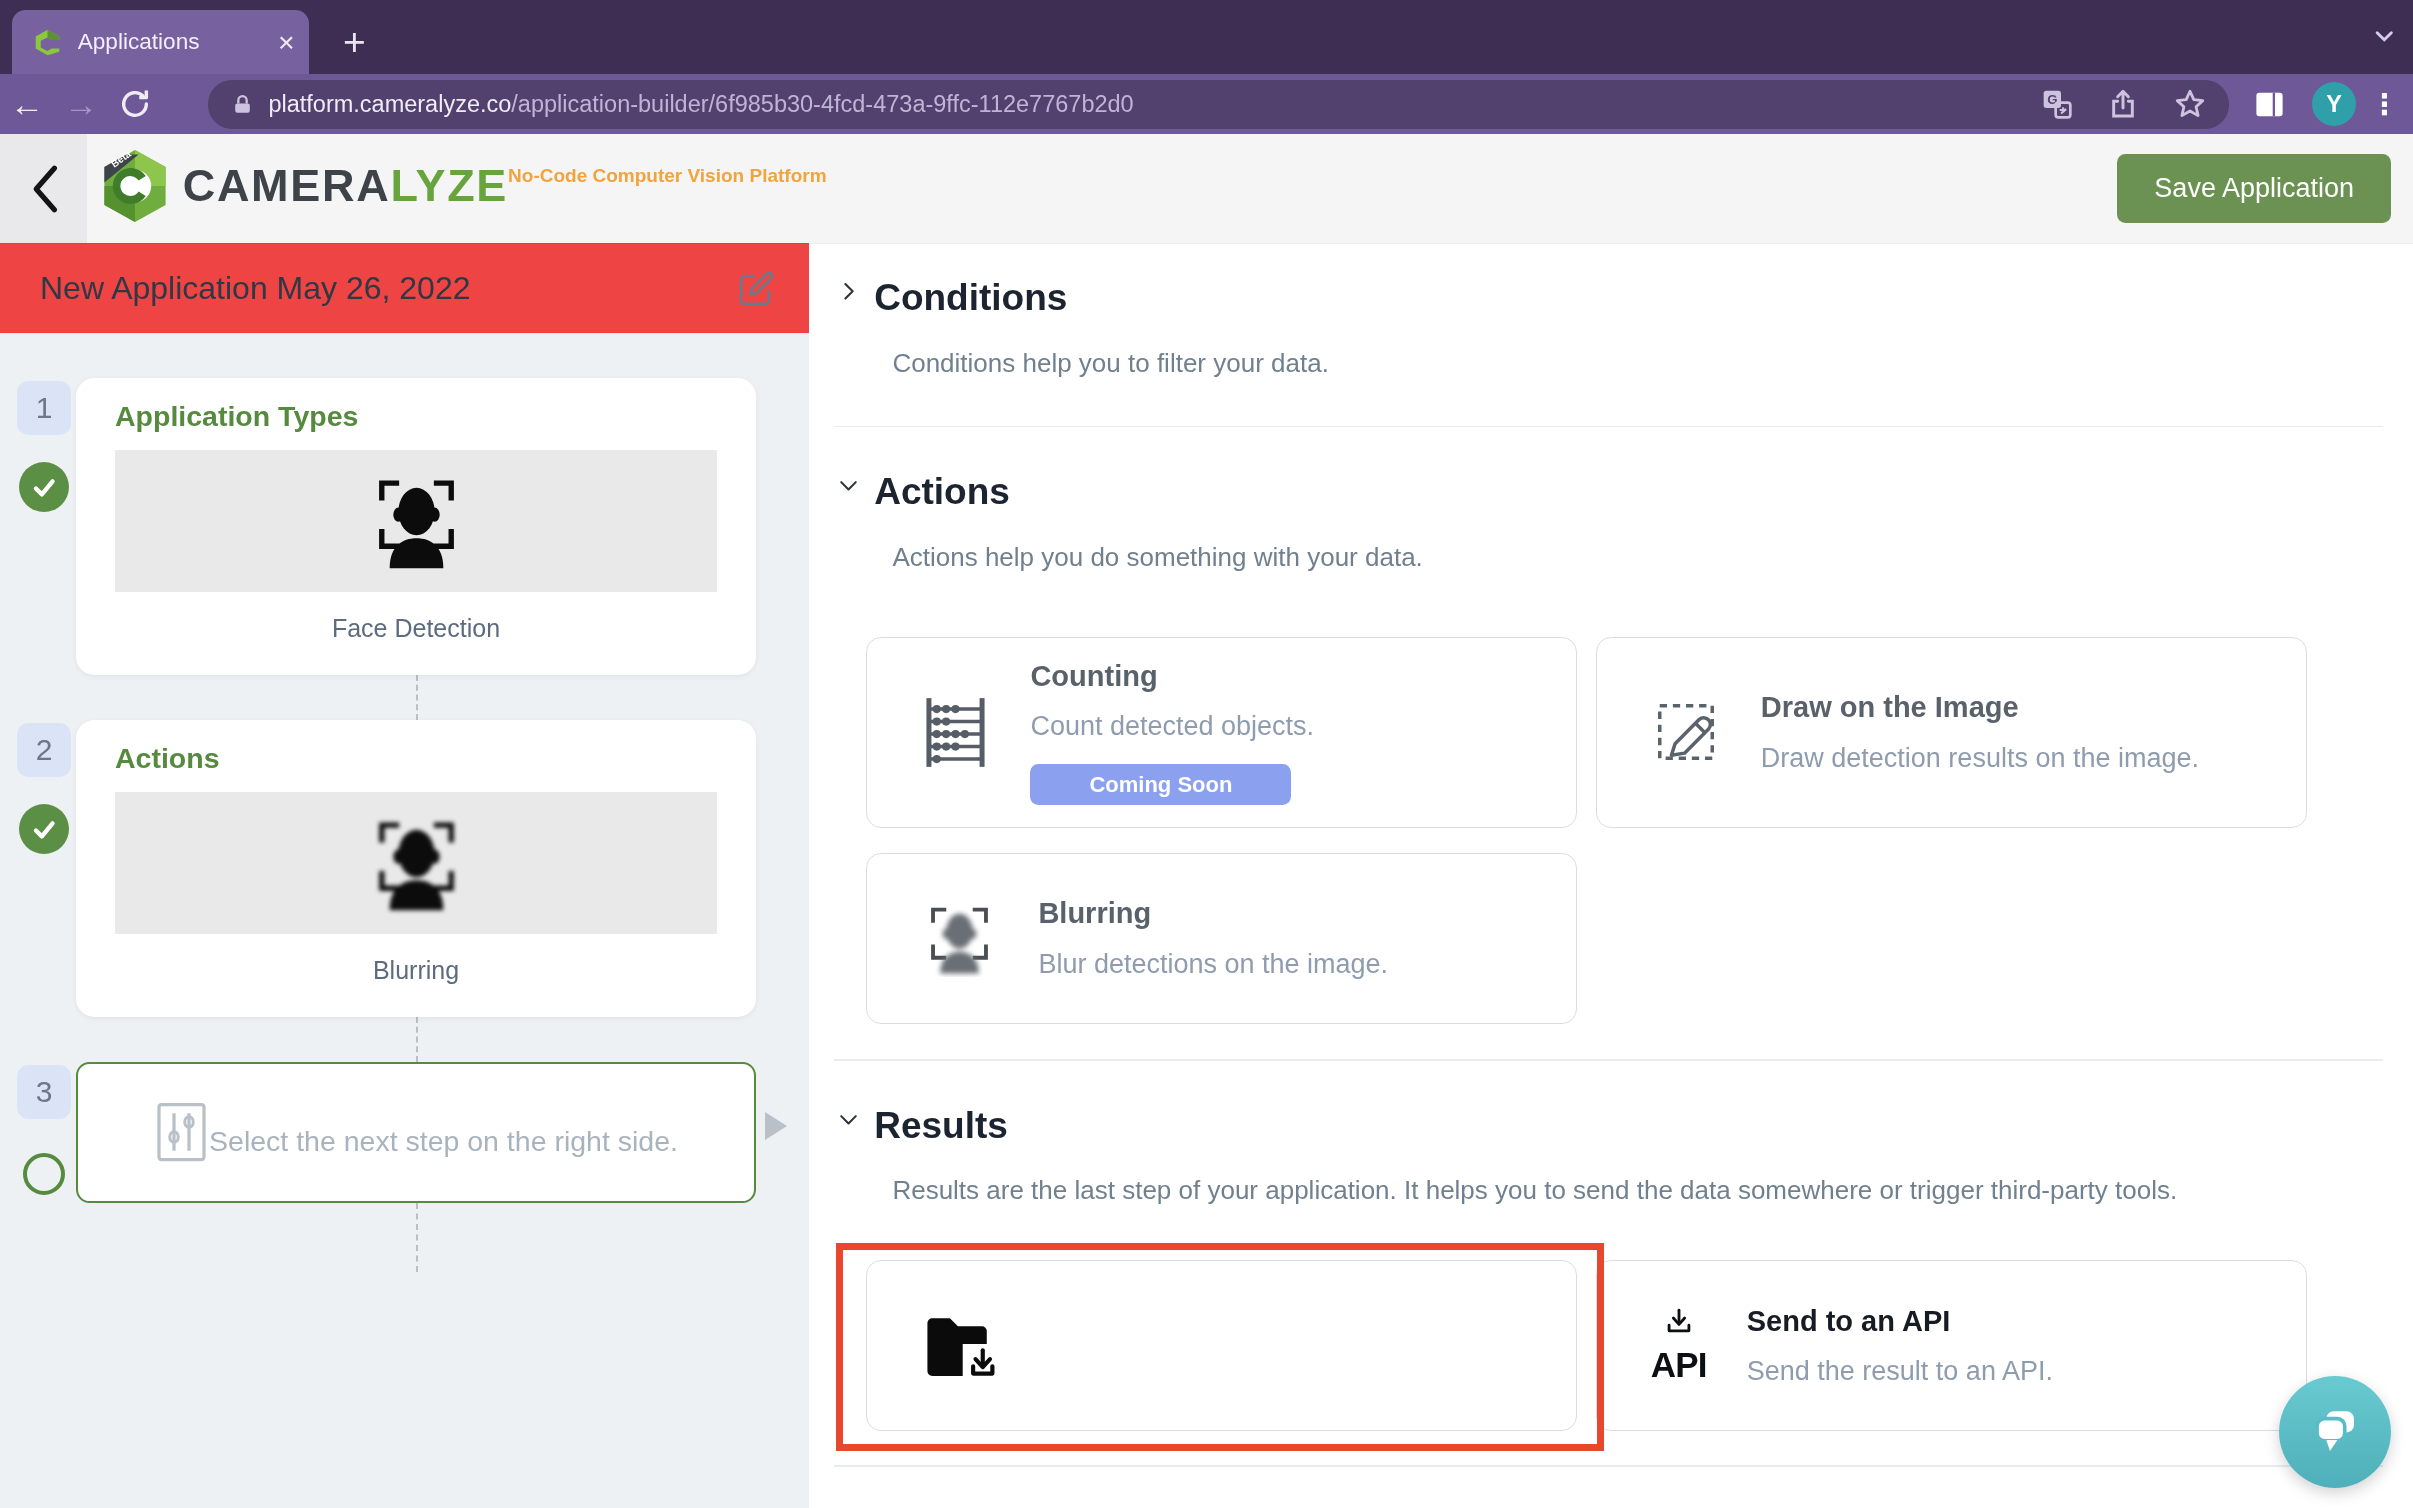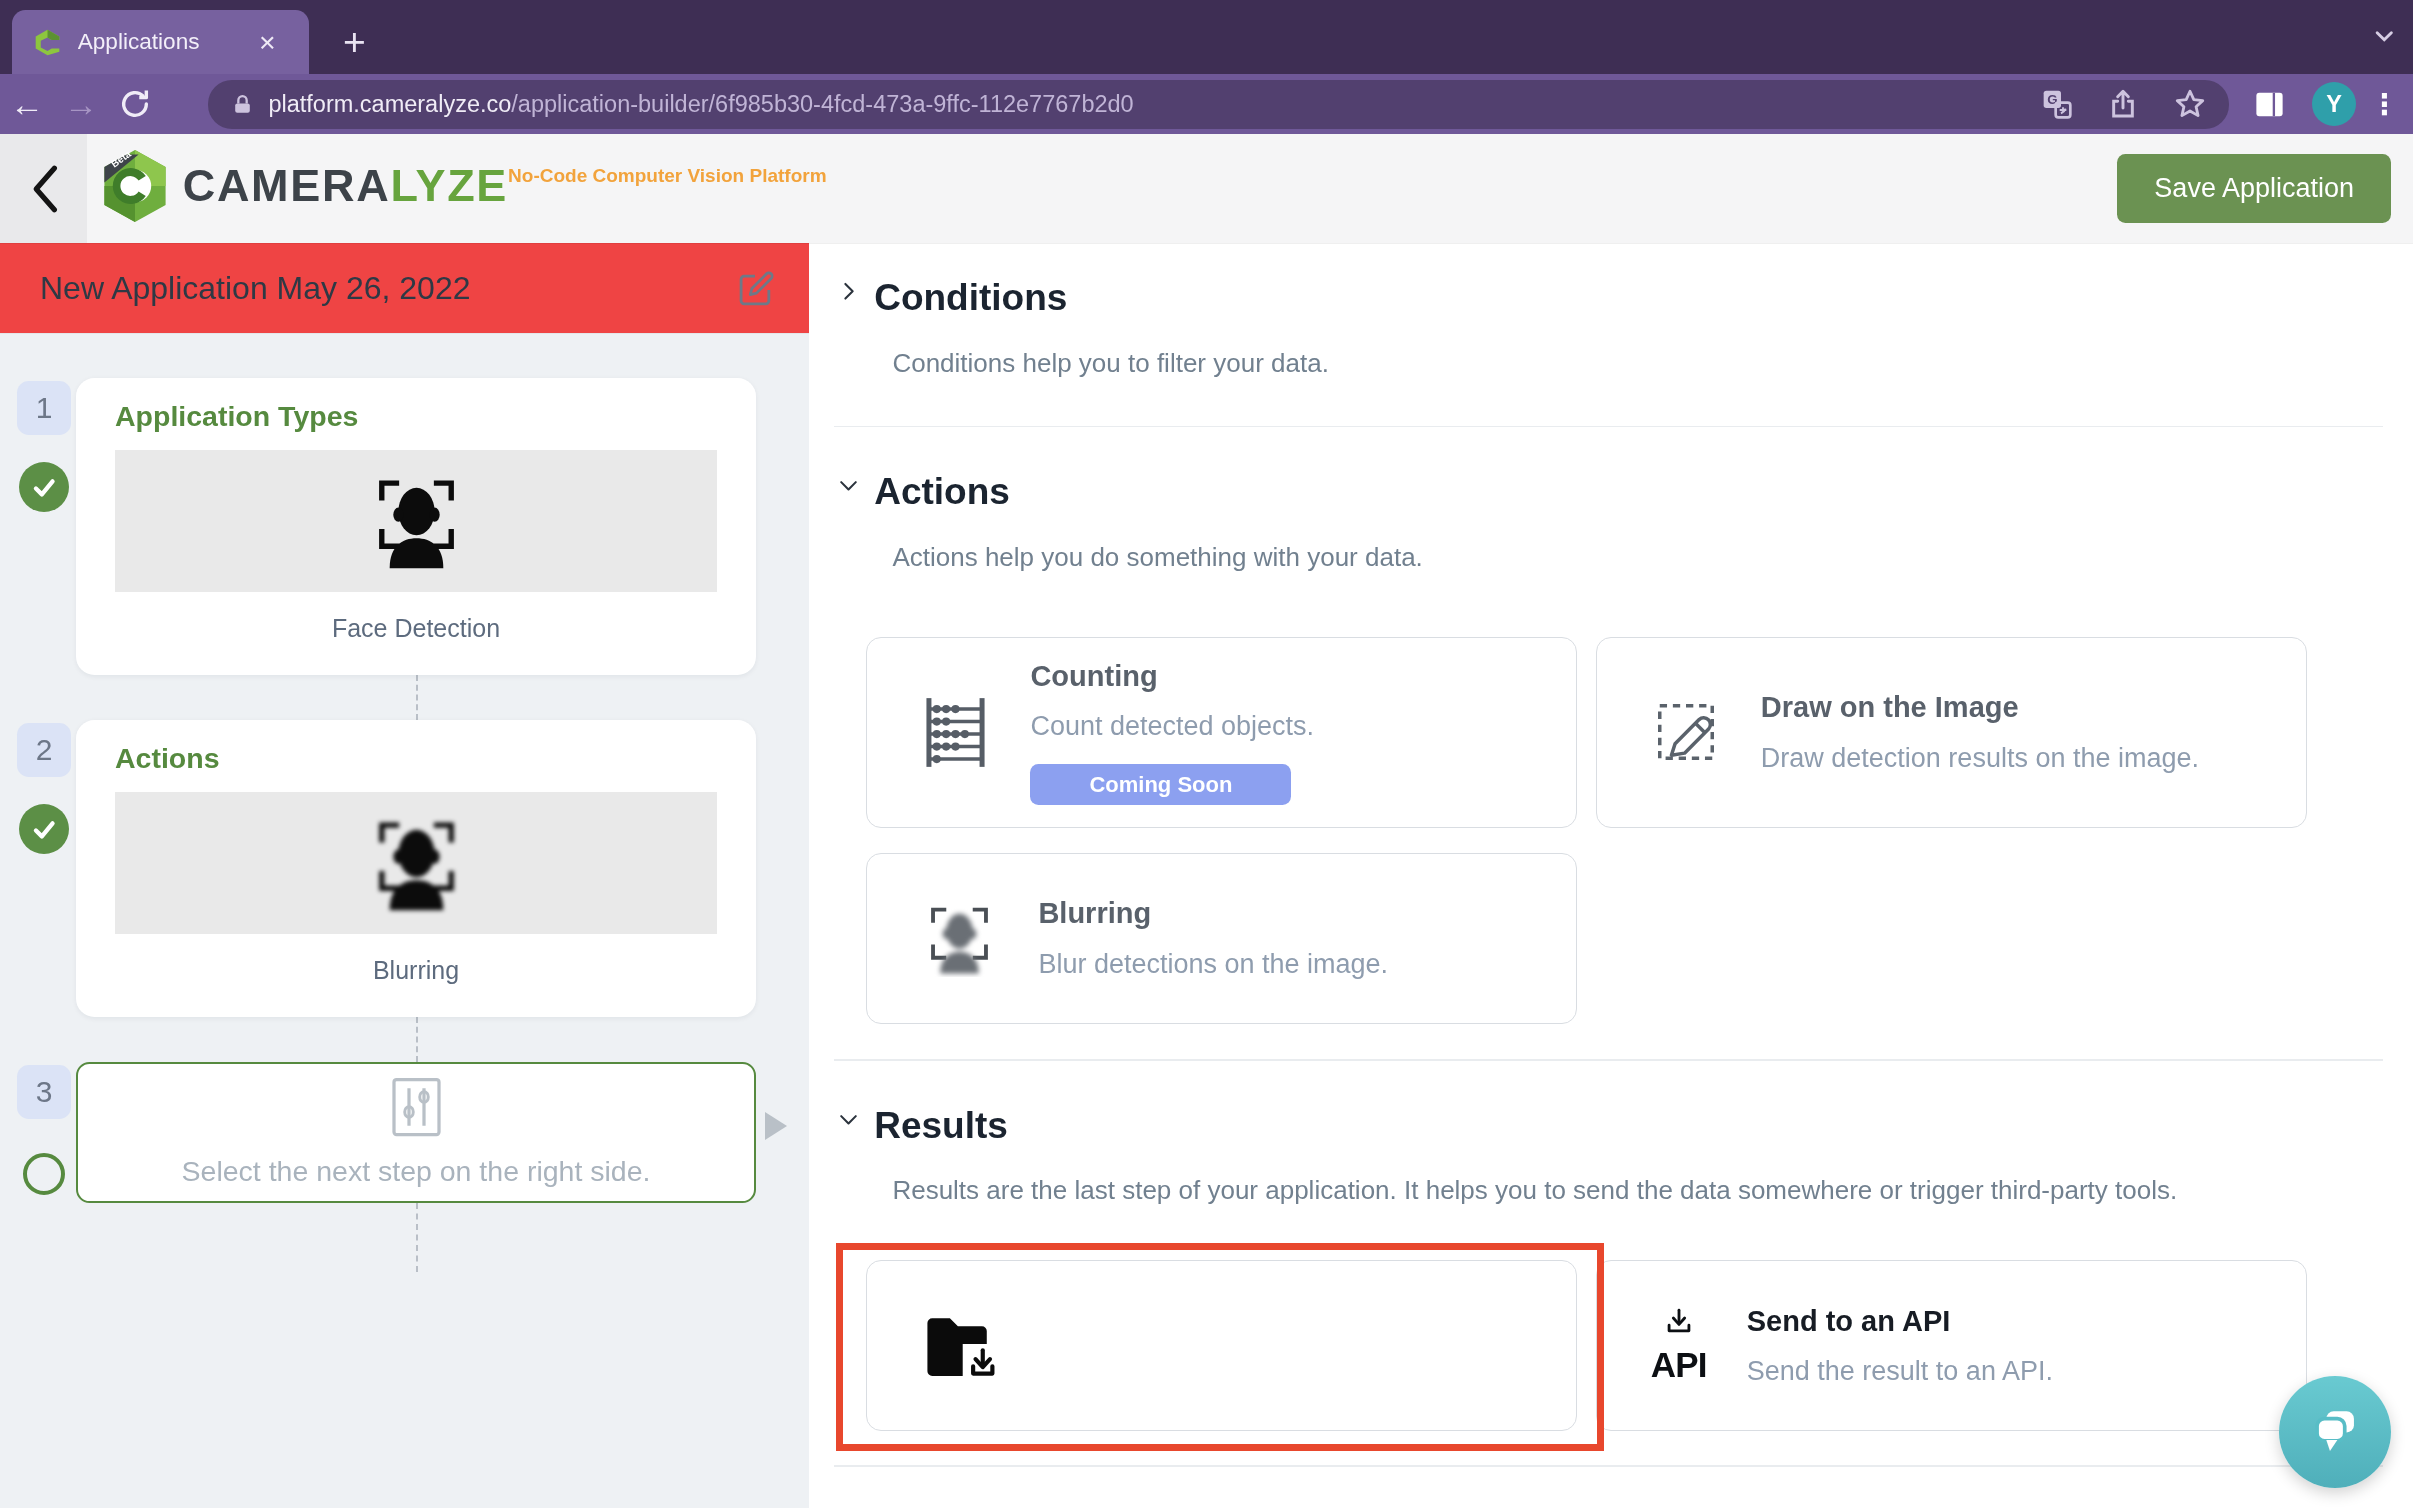--- a/index.html
+++ b/index.html
@@ -3,21 +3,21 @@
 <meta charset="utf-8">
 <style>
   * { margin:0; padding:0; box-sizing:border-box; }
   html,body { width:2413px; height:1508px; overflow:hidden;
     font-family:"Liberation Sans","DejaVu Sans",sans-serif; background:#fff; }
 
   
   .frame-bar { position:relative; height:74px; background:#3e2e54; }
   .tab { position:absolute; left:11.7px; top:10px; width:297px; height:64px;
     background:#77619f; border-radius:13.4px 13.4px 0 0; display:flex; align-items:center;
-    padding:0 33px 0 22px; }
+    padding:0 14px 0 22px; }
   .tab-favicon { width:27px; height:27px; flex:0 0 auto; }
   .tab-label { color:#f3eff9; font-size:22.6px; margin-left:17px; flex:1;
     white-space:nowrap; overflow:hidden; }
   .tab-close { color:#efeaf6; font-size:28.5px; line-height:1; cursor:default; }
   .new-tab { position:absolute; left:325px; top:10px; width:59px; height:64px;
     display:flex; align-items:center; justify-content:center; color:#e9e3f2; font-size:39px; }
   .tab-overflow { position:absolute; right:15px; top:22px; }
 
   .toolbar { position:relative; height:60px; background:#6f5898; display:flex; align-items:center; }
   .nav-btn { width:54px; text-align:center; font-size:34px; color:#f0ecf7; }
@@ -68,21 +68,21 @@
     margin-top:34px; background:transparent; }
   .step-card { background:#fff; border-radius:18.4px; box-shadow:0 1.7px 5px rgba(20,30,50,.06);
     padding:22px 39px 23.5px; }
   .step-card-title { color:#568a3f; font-size:28.5px; font-weight:700; }
   .step-img { height:142px; background:#e9e9e9; margin-top:17px;
     display:flex; align-items:center; justify-content:center; }
   .step-label { text-align:center; color:#5d6b7e; font-size:25px; margin:22px 0 8.4px; }
   .connector { height:45px; border-left:2.5px dashed #b9bfc7; margin-left:416px; }
   .connector.tail { height:69px; }
   .empty-card { margin-left:76px; width:680px; height:141px; background:#fff;
-    border:2.5px solid #568a3f; border-radius:13.4px; display:flex; flex-direction:column;
+    border:2.5px solid #568a3f; border-radius:13.4px; display:flex; flex-direction:row;
     align-items:center; justify-content:center; }
   .empty-card-text { color:#a9b3bd; font-size:28.5px; margin-top:18.4px; }
   .step3-arrow { position:absolute; right:22px; top:50px; width:0; height:0;
     border-left:22px solid #b9c0c7; border-top:14.2px solid transparent; border-bottom:14.2px solid transparent; }
 
   
   .main { flex:1; background:#fff; padding:34px 30px 0 13.4px; }
   .sec-head { display:flex; align-items:flex-start; gap:13.4px; padding-left:13.4px; }
   .sec-title { font-size:37px; font-weight:700; color:#1b2430; }
   .sec-sub { margin-left:70px; margin-top:28.5px; font-size:26px; color:#71808f; }

